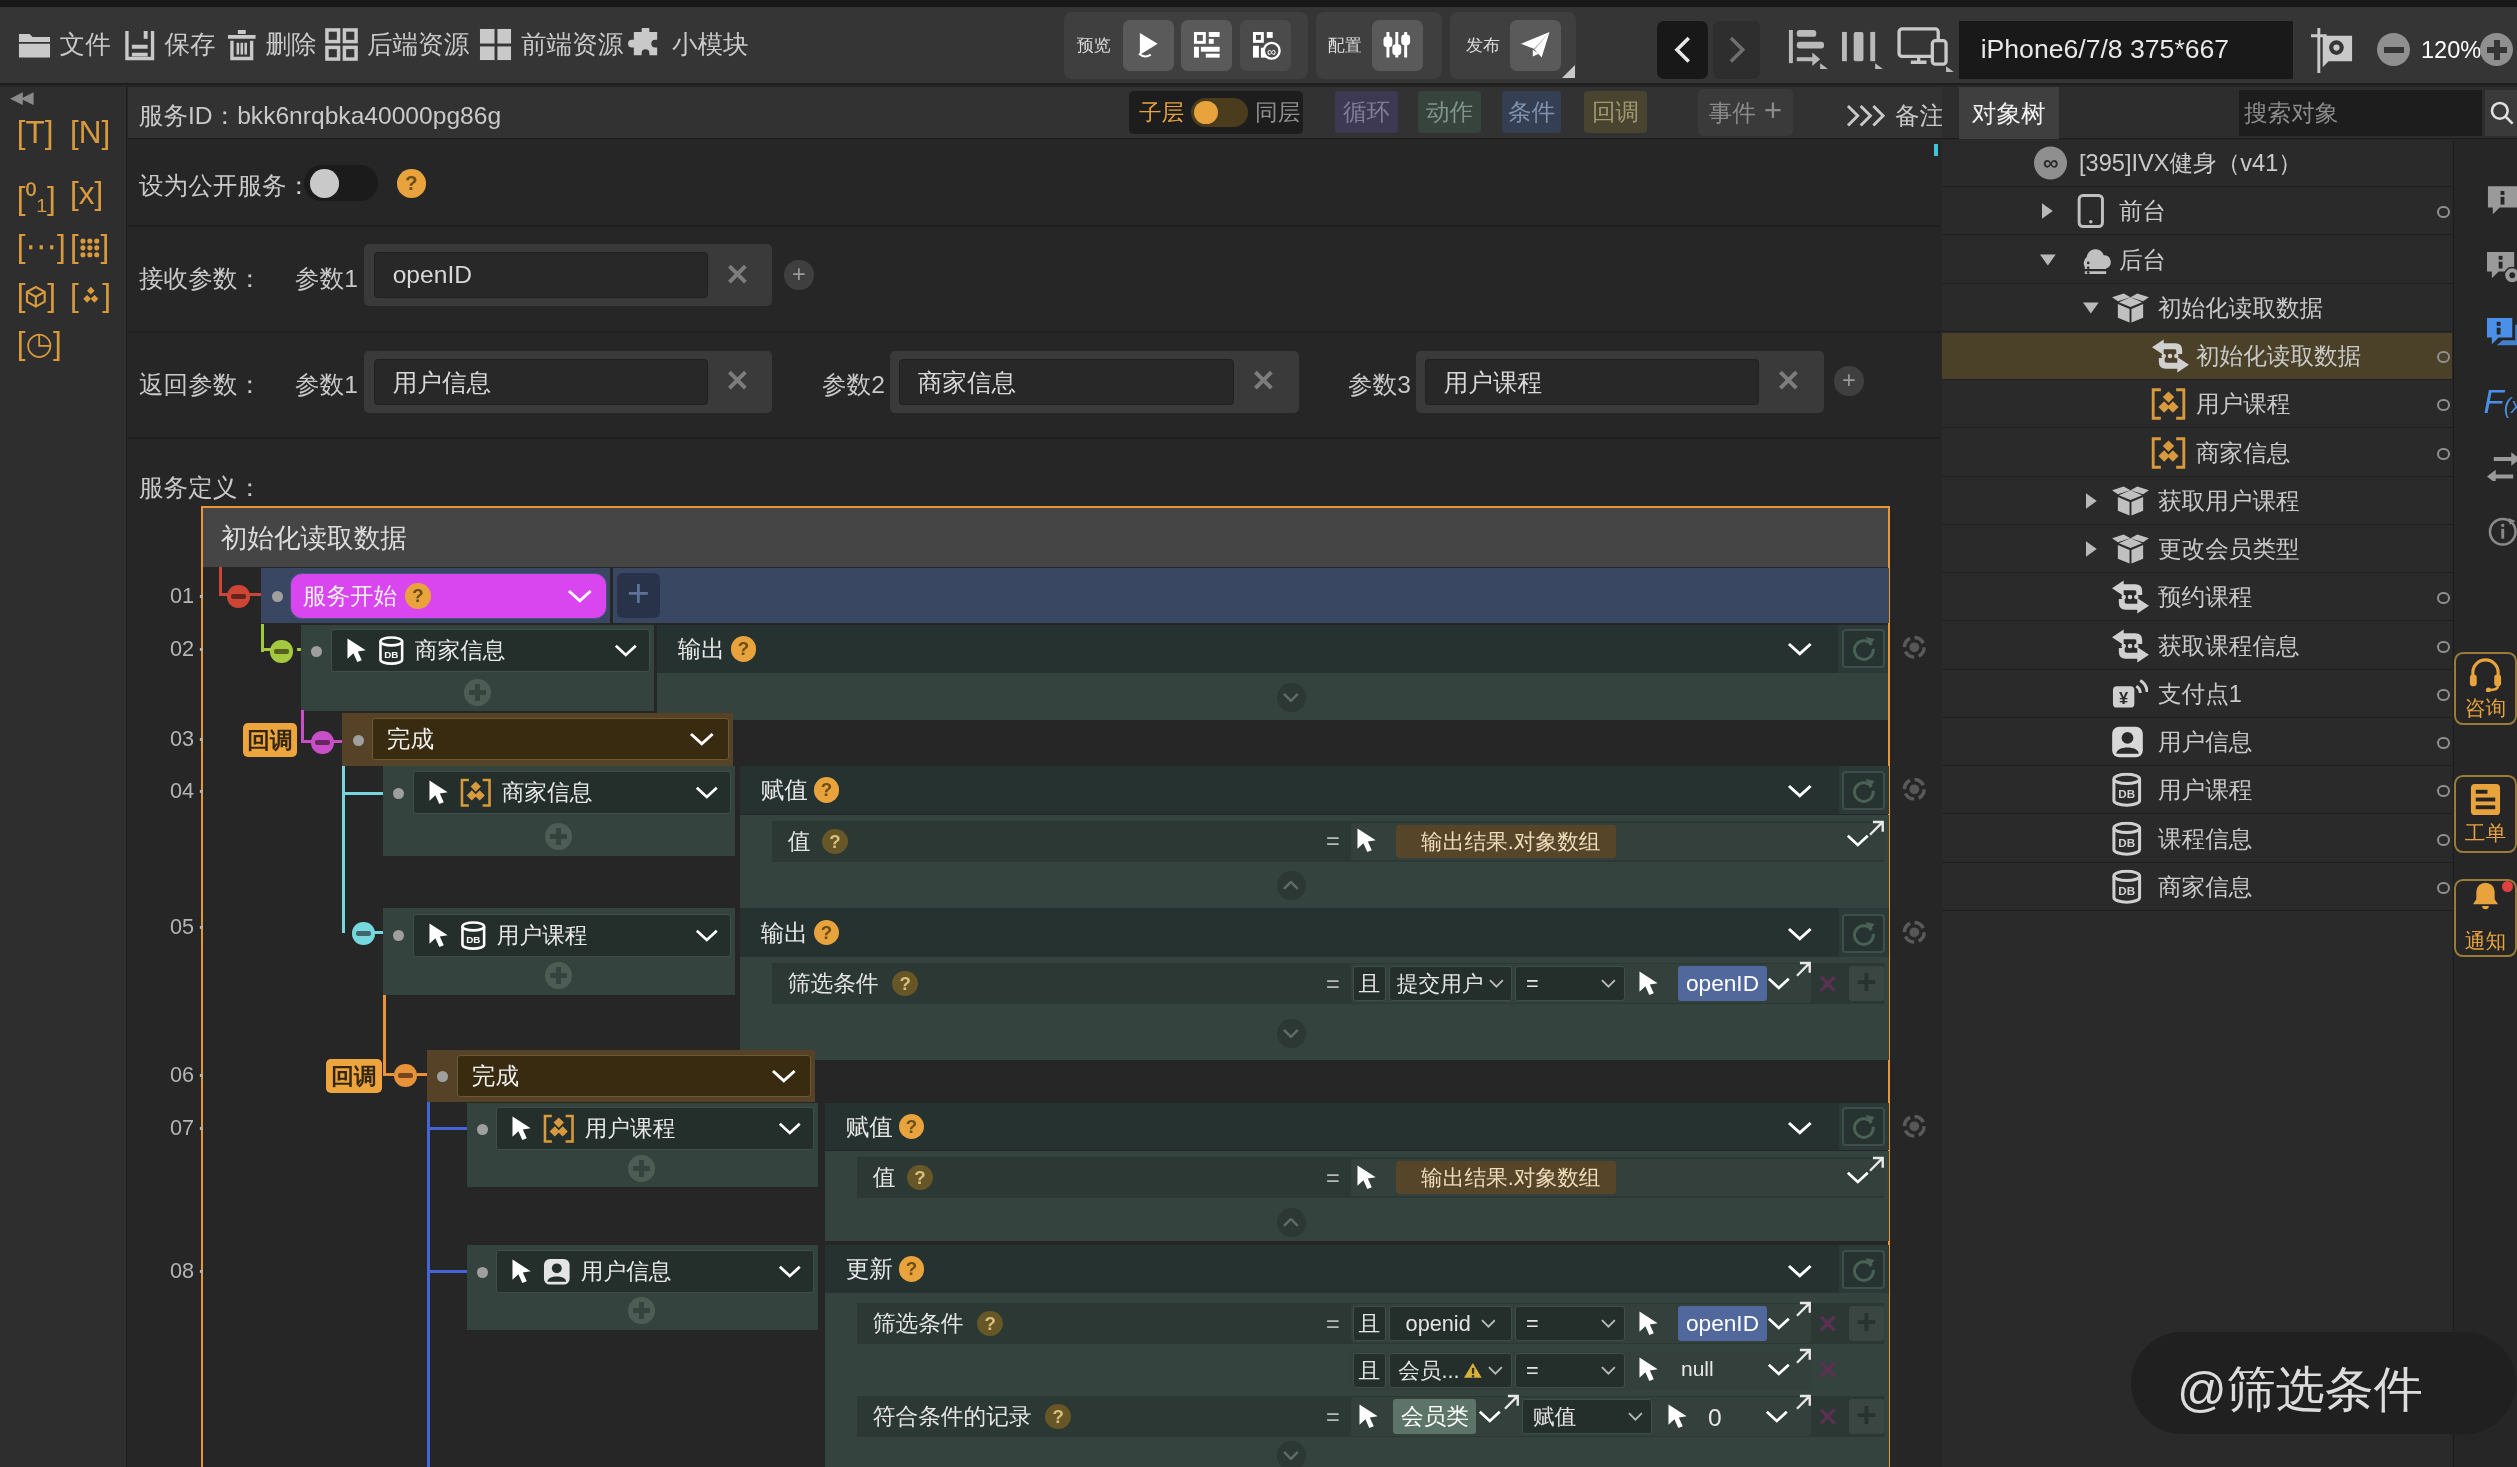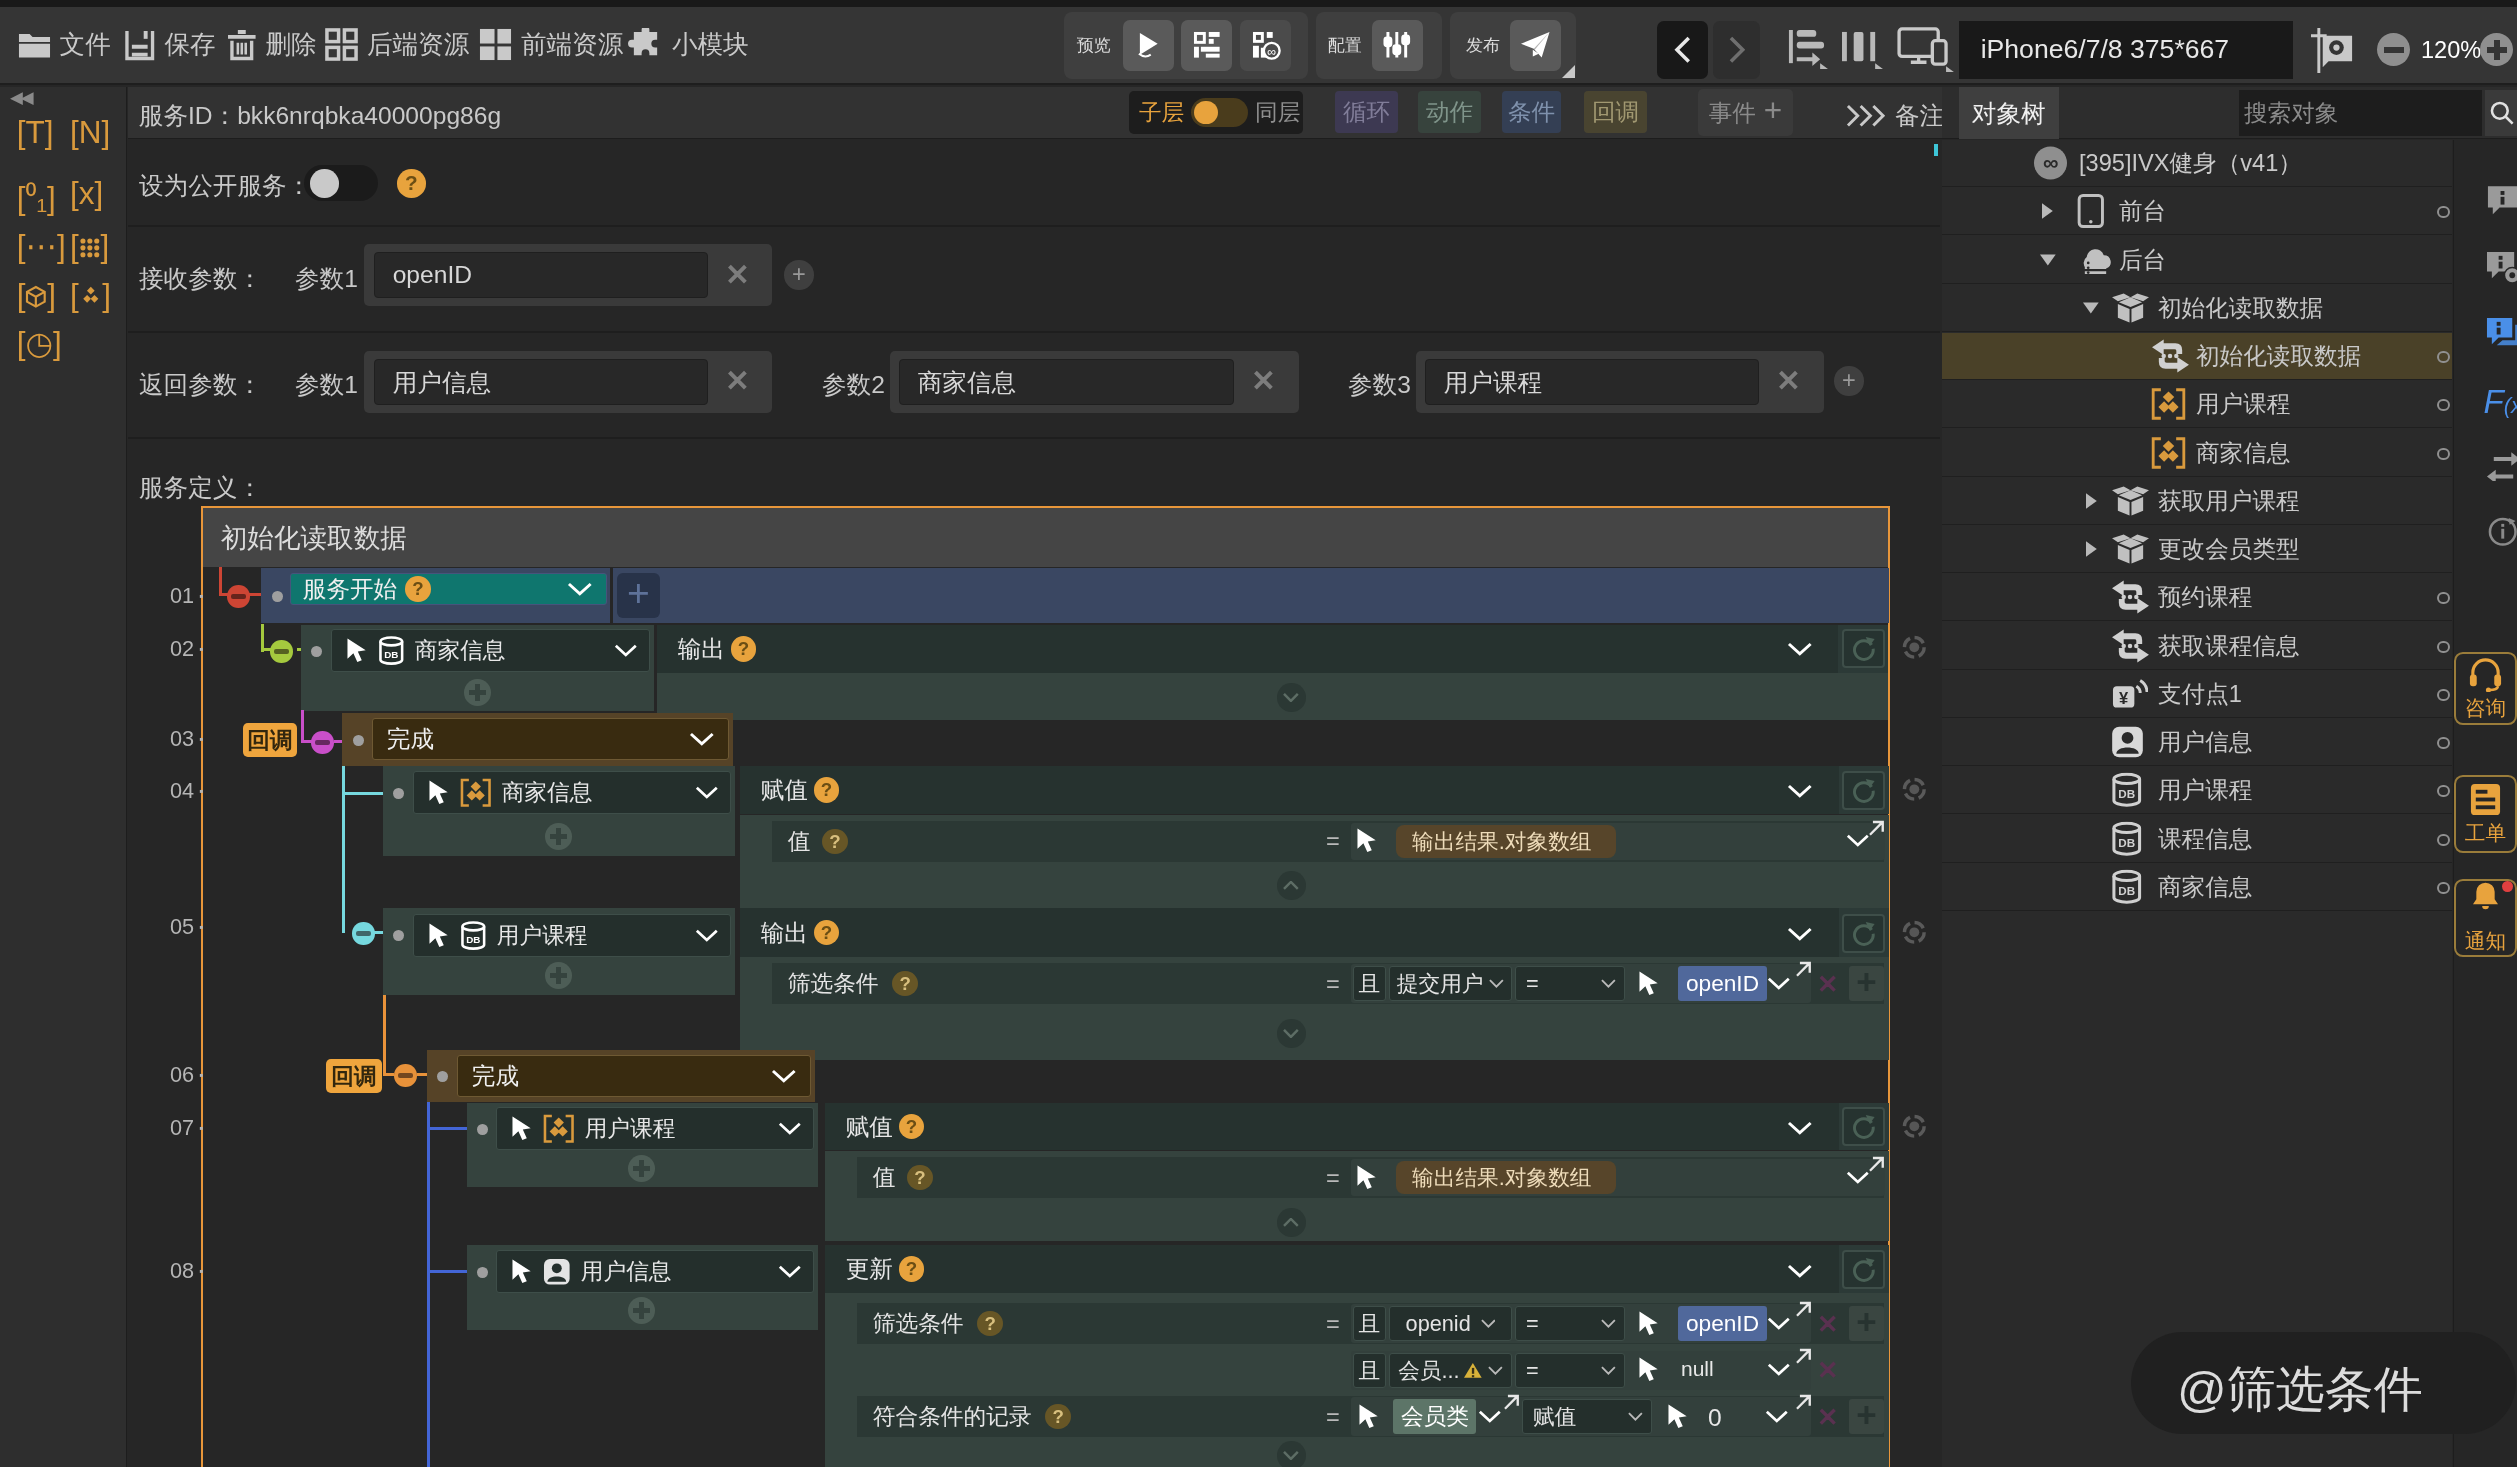--- a/index.html
+++ b/index.html
@@ -43,21 +43,21 @@
 .ccirc::after{content:"";position:absolute;left:3.9px;top:8.9px;width:14.8px;height:4.9px;border-radius:2px;background:rgba(20,10,10,.55)}
 .vline{position:absolute;width:3px}
 .hline{position:absolute;height:3px}
 .pcirc{position:absolute;width:26.6px;height:26.6px;border-radius:50%;background:#4d5d56}
 .pcirc::before{content:"";position:absolute;left:4.9px;top:10.8px;width:16.7px;height:4.9px;background:#35433e}
 .pcirc::after{content:"";position:absolute;left:10.8px;top:4.9px;width:4.9px;height:16.7px;background:#35433e}
 .chevc{position:absolute;width:28.6px;height:28.6px;border-radius:50%;background:#2b3834;display:flex;align-items:center;justify-content:center}
 .refb{position:absolute;width:43px;height:39px;background:#263330;border:2px solid #3e4e49;border-radius:3.9px;display:flex;align-items:center;justify-content:center}
 .bullseye{position:absolute;width:24.6px;height:24.6px}
 .wgroup{position:absolute;background:#33403c;border-radius:3px}
-.tag{display:flex;align-items:center;background:#57452a;color:#eedcba;font-size:21.7px;padding:0 16px;height:33px;border-radius:8px;white-space:nowrap;overflow:hidden}
+.tag{display:flex;align-items:center;background:#57452a;color:#eedcba;font-size:21.7px;padding:0 25px;height:33px;border-radius:3px;white-space:nowrap;overflow:hidden}
 .btag{display:flex;align-items:center;background:#50689b;color:#fff;font-size:22.7px;padding:0 7.9px;height:35px;border-radius:3px;white-space:nowrap}
 .xmark{color:#5a3150;font-size:25.6px;font-weight:bold}
 .eq{color:#b9b9b9;font-size:23.6px}
 
 #treehead{left:1942px;top:87px;width:576px;height:52px;background:#2d2d2d;border-bottom:1px solid #1d1d1d}
 #treerows{left:1942px;top:140px;width:510px;height:1328px;background:#2a2a2a}
 .trow{position:absolute;left:0;width:510px;height:47px;border-bottom:1px solid #1f1f1f;display:flex;align-items:center;color:#c9c9c9;font-size:23.6px}
 .tcircle{position:absolute;left:495px;width:12.8px;height:12.8px;border:2px solid #909090;border-radius:50%}
 #rstrip{left:2453px;top:140px;width:65px;height:1328px;background:#262626;border-left:1px solid #1d1d1d}
 .obox{position:absolute;left:0px;width:63px;border:2px solid #9a7c3a;border-radius:8.9px;display:flex;flex-direction:column;align-items:center;justify-content:center;color:#e8a33d;font-size:20.7px}
@@ -585,21 +585,21 @@
 <div class="rownum" style="left:170px;top:1115px">07</div>
 <div class="rownum" style="left:170px;top:1258px">08</div>
 
 <div class="vline" style="left:219px;top:567px;height:28.6px;background:#cd4534"></div>
 <div class="hline" style="left:219px;top:593px;width:9.9px;background:#cd4534"></div>
 <div class="ccirc" style="left:227px;top:585px;background:#cd4534"></div>
 <div class="hline" style="left:249px;top:593px;width:11.8px;background:#cd4534"></div>
 <div class="abs" style="left:261px;top:568px;width:349px;height:55px;background:#3a4762"></div>
 <div class="abs" style="left:613px;top:568px;width:1276px;height:55px;background:#3a4762"></div>
 <div class="bullet" style="left:272px;top:591px"></div>
-<div class="abs" style="left:290px;top:573px;width:317px;height:32px;background:#0f766e;border:1px solid #46547c;border-radius:3px;display:flex;align-items:center;color:#f0f0f0;font-size:23.6px">
+<div class="abs" style="left:290px;top:573px;width:317px;height:46px;background:#d946ef;border:1px solid #46547c;border-radius:12px;display:flex;align-items:center;color:#f0f0f0;font-size:23.6px">
       <span style="margin-left:11.8px">服务开始</span>
       <span class="q" style="margin-left:7.9px">?</span>
       <svg style="margin-left:auto;margin-right:13.8px" width="25.6" height="13.8" viewBox="0 0 26 14">
         <path fill="none" stroke="#fff" stroke-width="3" d="M2 2 L13 12 L24 2"></path>
       </svg>
     </div>
 <div class="abs" style="left:617px;top:573px;width:43px;height:45px;background:#283349;border-radius:5.9px;color:#5e7299;font-size:39px;display:flex;align-items:center;justify-content:center">
       <span style="margin-top:-4.9px">+</span>
     </div>
 

